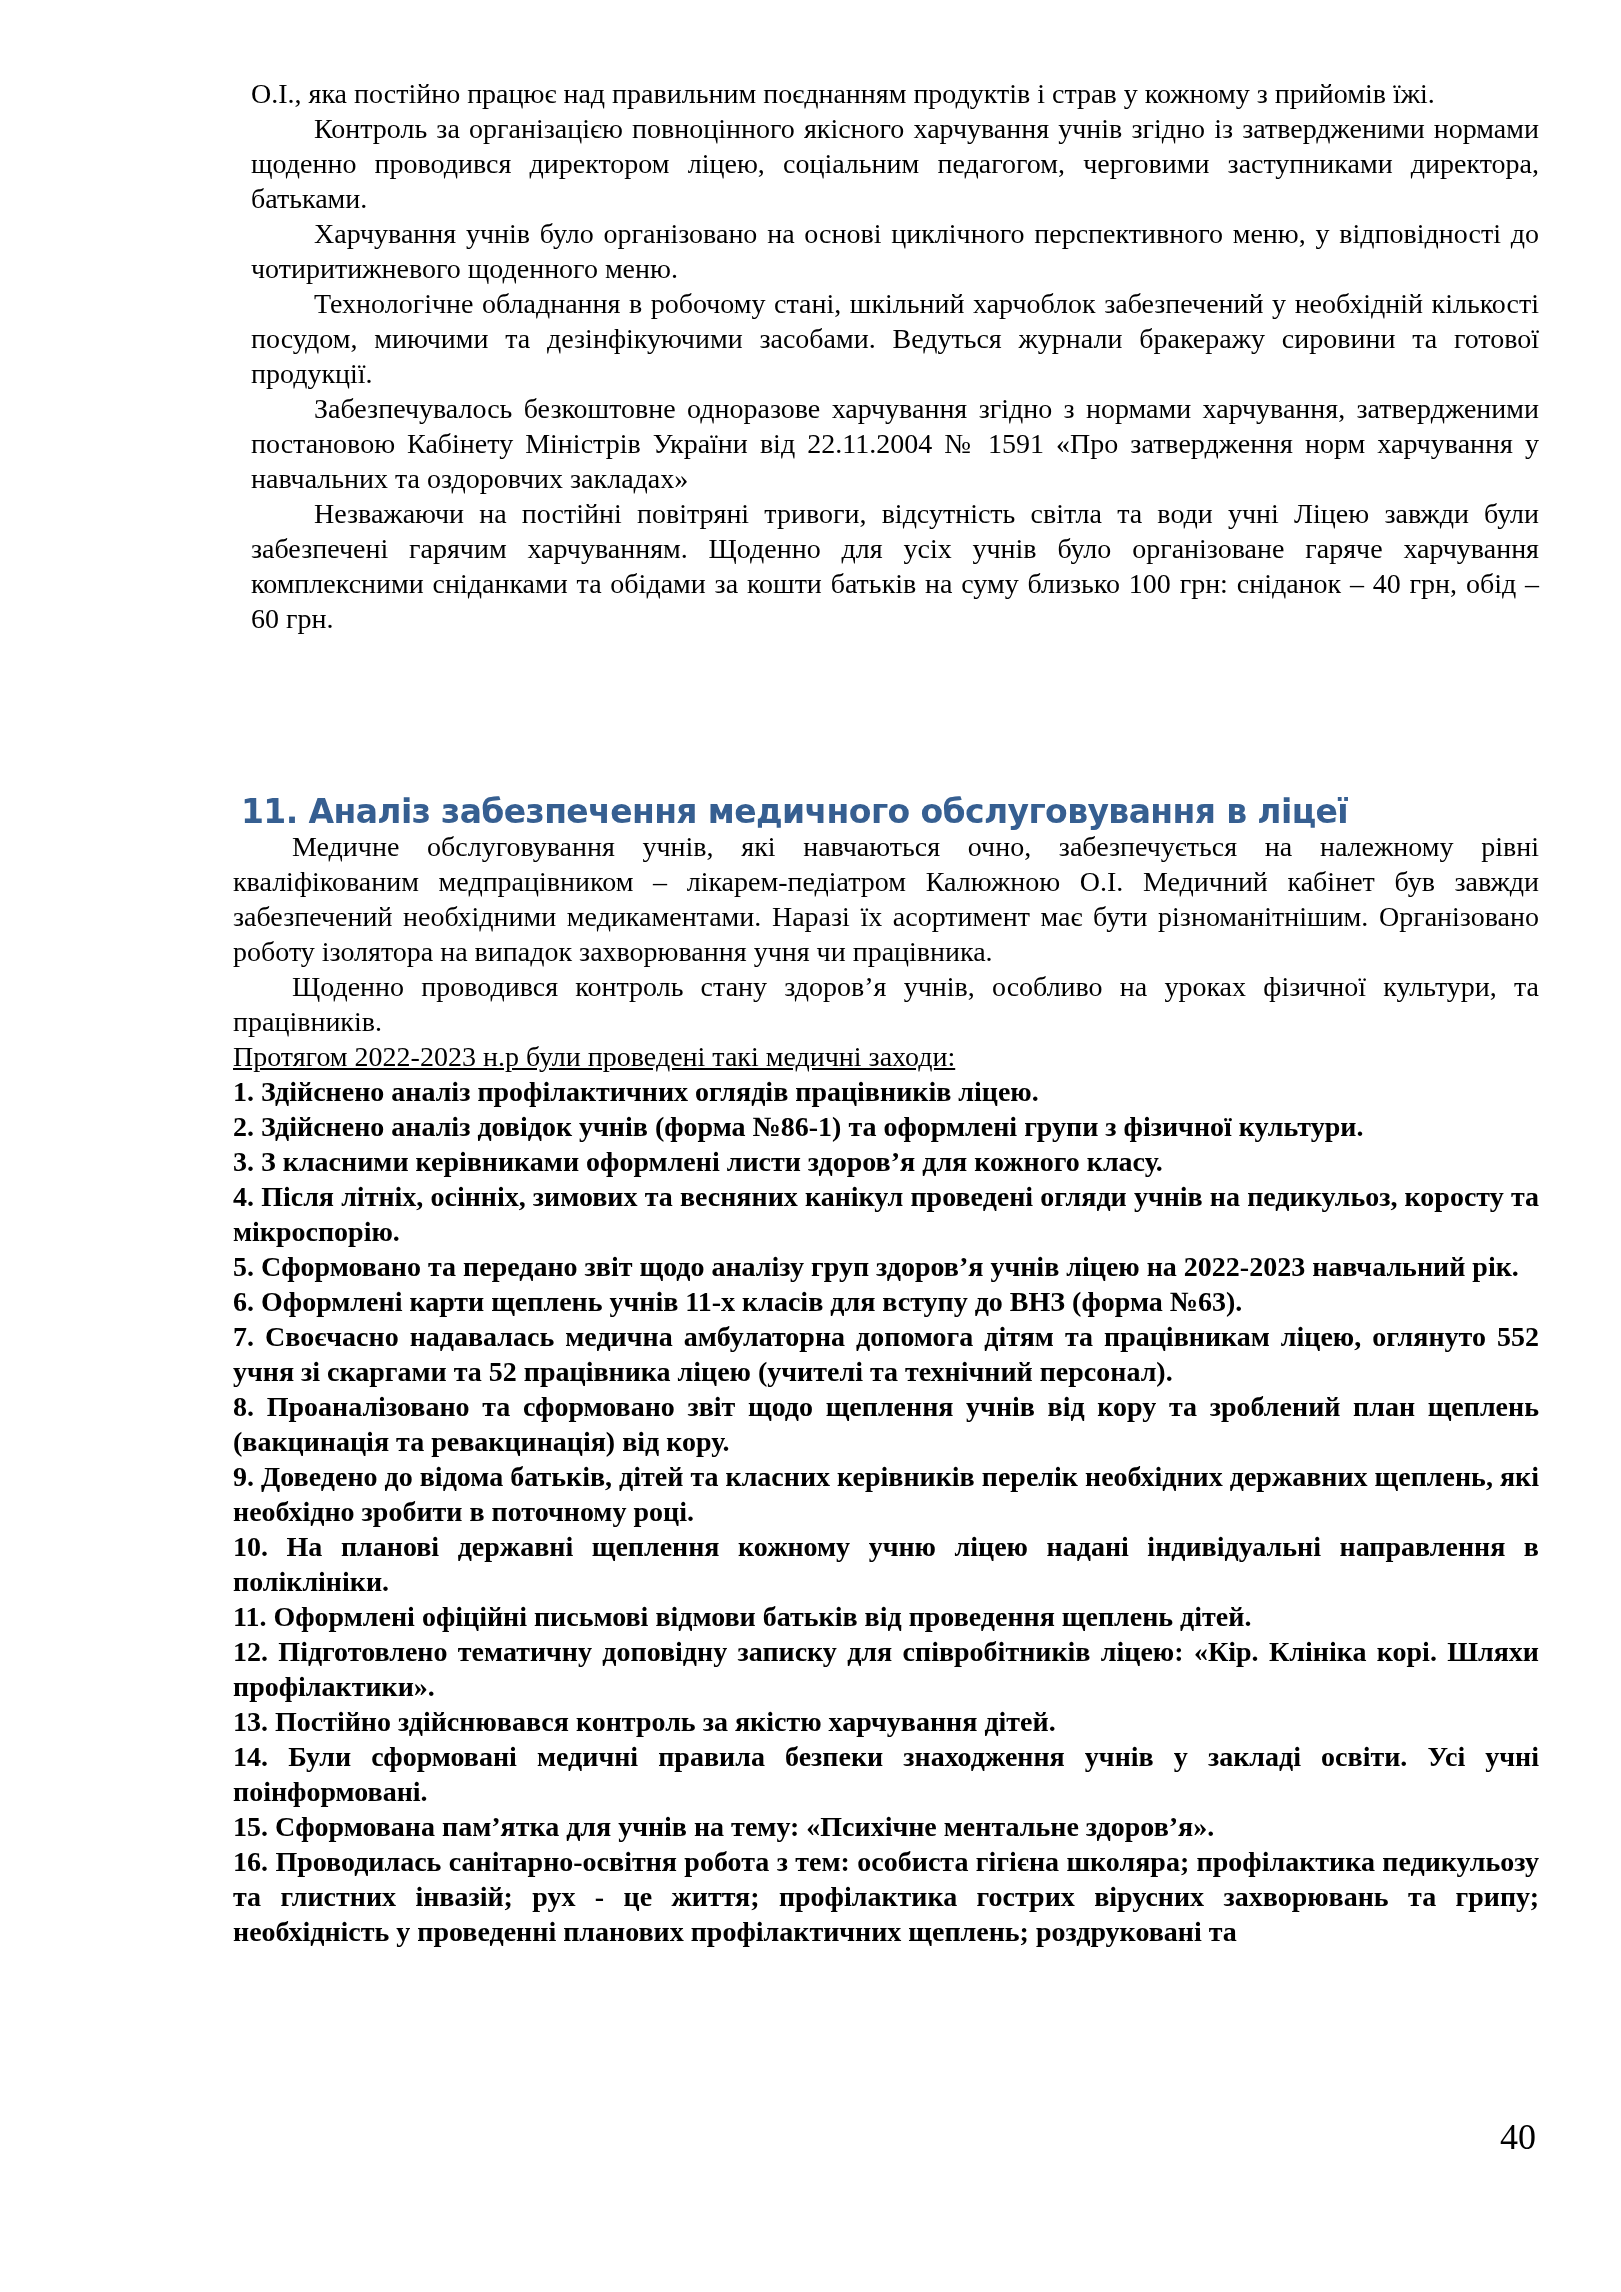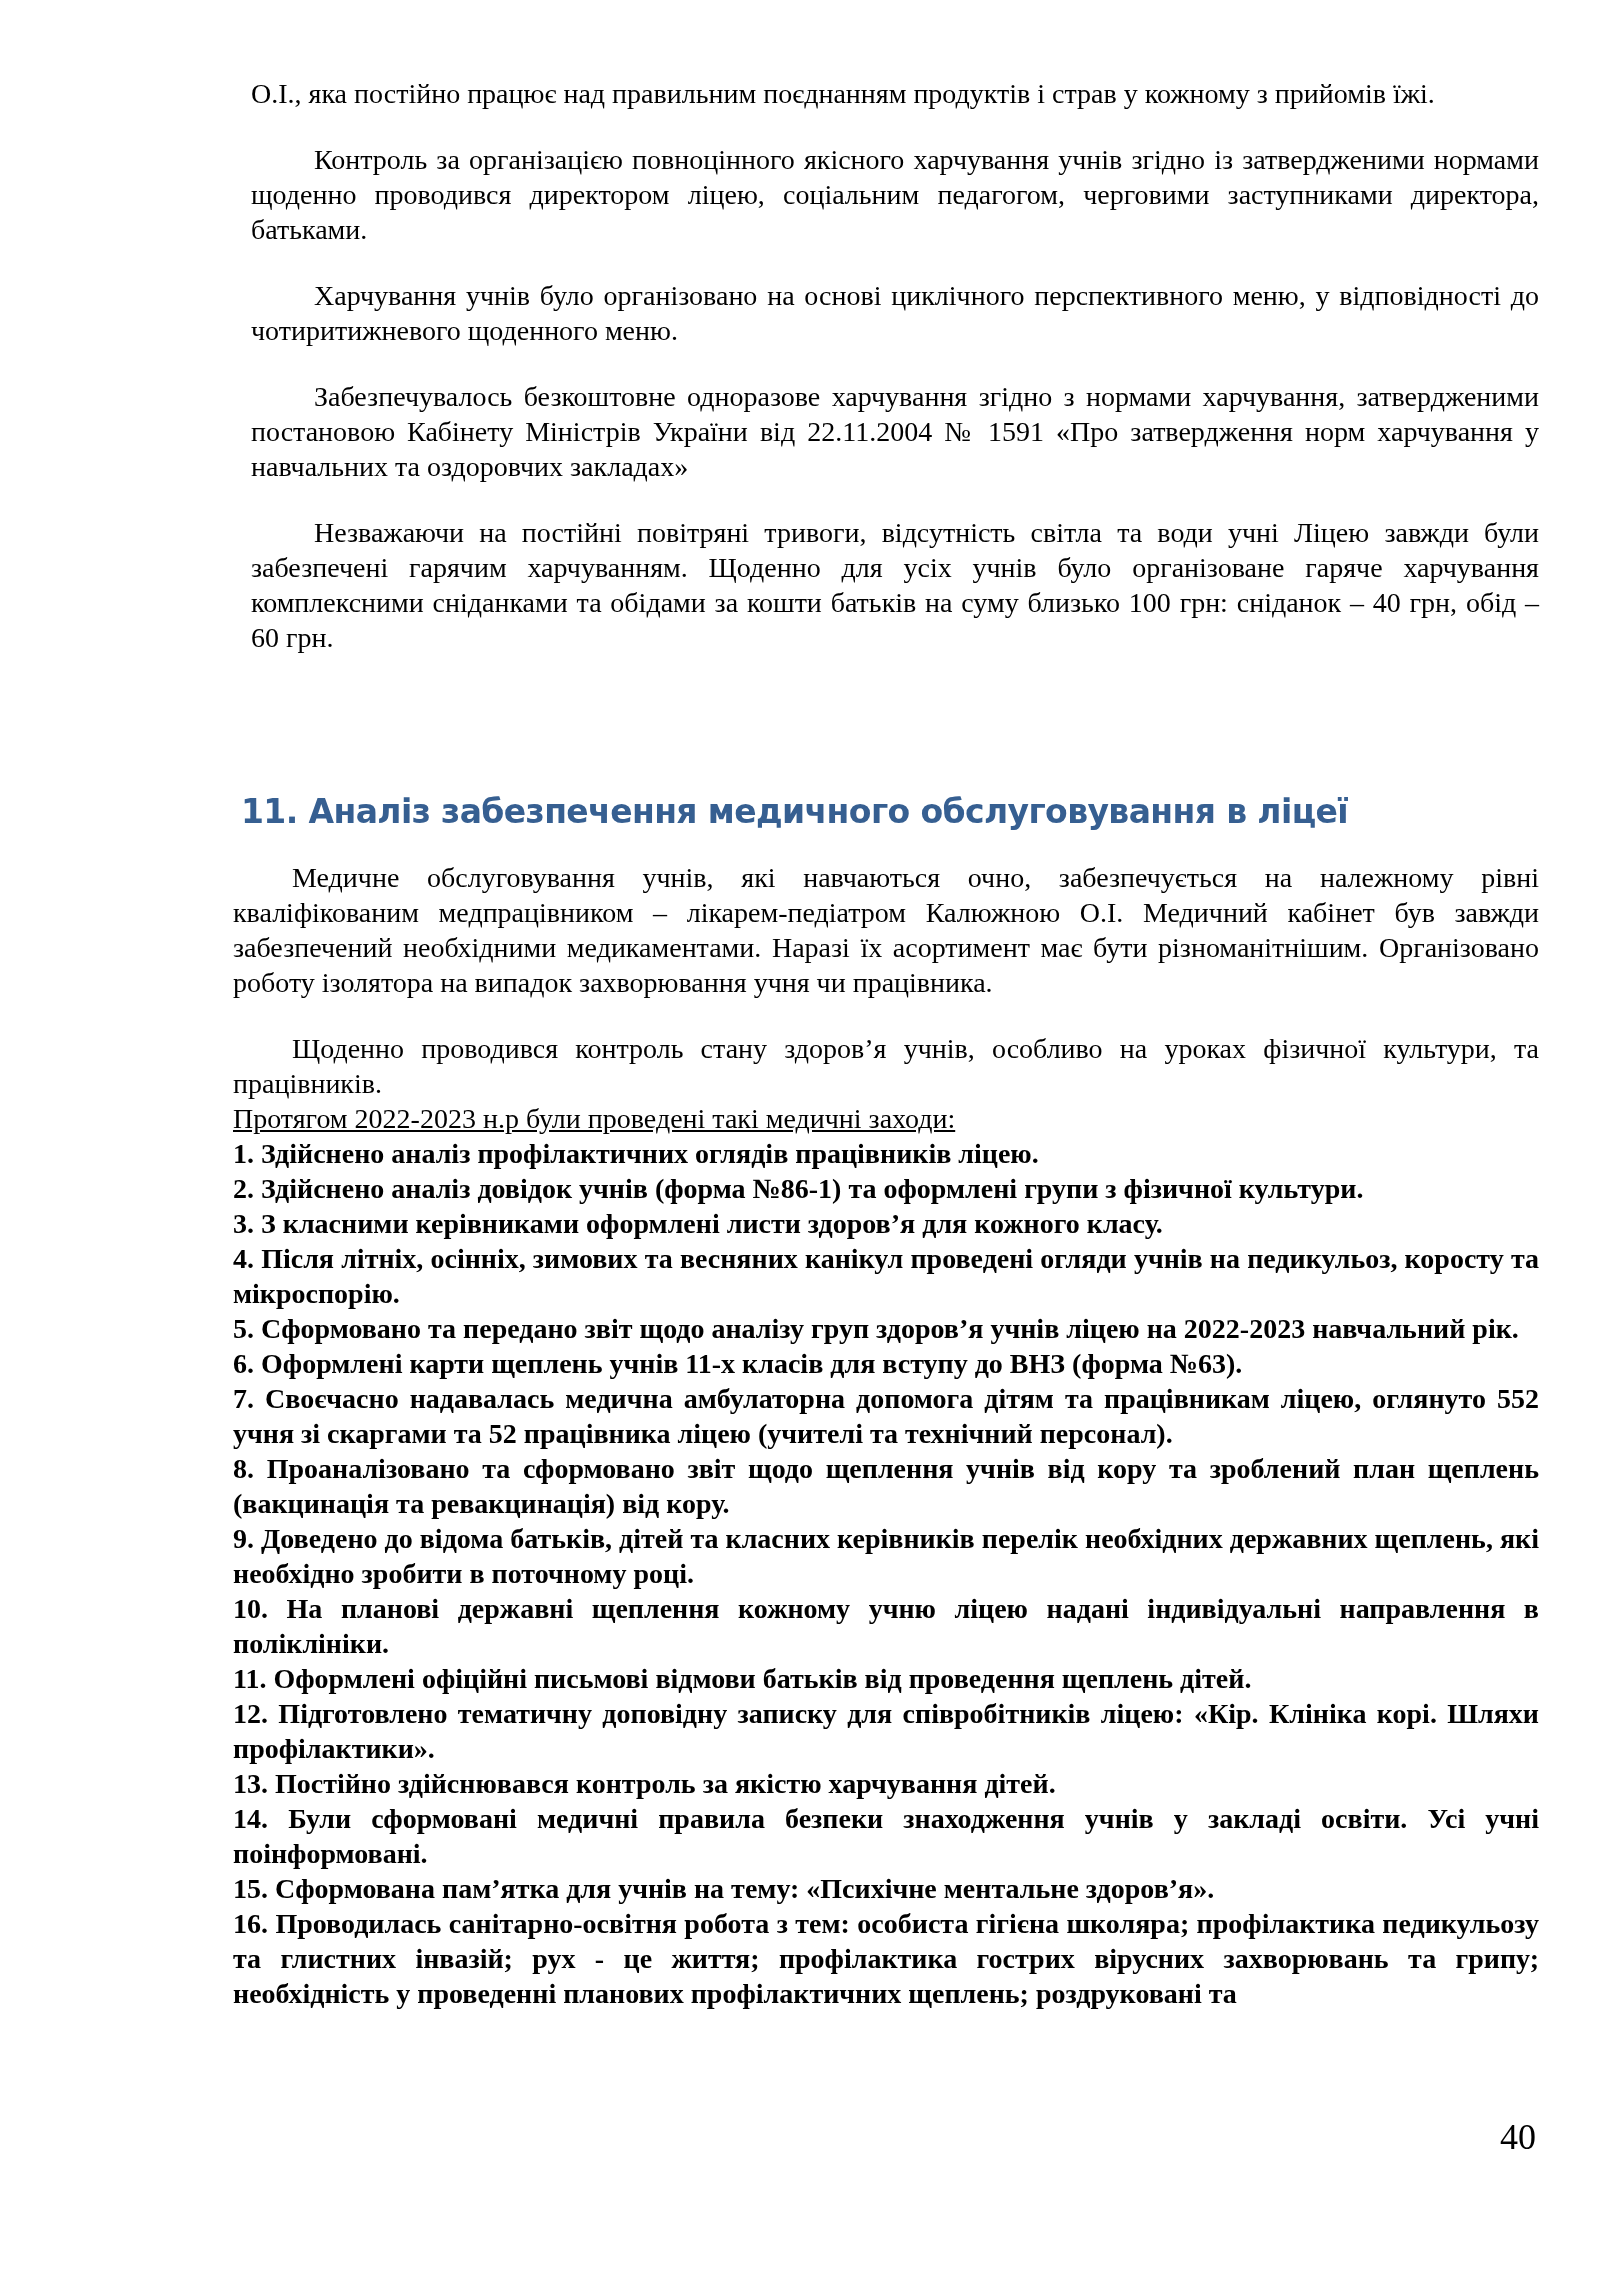--- a/index.html
+++ b/index.html
@@ -25,21 +25,21 @@
       position: absolute;
       left: 251px;
       width: 1288px;
     }
     .p {
       font-size: 28px;
       line-height: 35px;
       text-align: justify;
       margin: 0;
     }
-    .indent { text-indent: 63px; margin-top: 31px; }
+    .indent { text-indent: 63px; }
     .block-top { top: 76px; }
     .section-title {
       position: absolute;
       left: 233px;
       top: 782px;
       width: 1313px;
       margin: 8px;
       font-family: "DejaVu Sans", "Liberation Sans", sans-serif;
       font-weight: bold;
       font-size: 33px;
@@ -71,20 +71,21 @@
   </style>
 </head>
 <body>
 
 <div class="page">
 
   <div class="col block-top">
     <p class="p">О.І., яка  постійно працює над правильним поєднанням продуктів і страв у кожному з прийомів їжі.</p>
     <p class="p indent">Контроль за організацією повноцінного якісного харчування учнів згідно із затвердженими нормами щоденно проводився директором ліцею, соціальним педагогом, черговими заступниками директора, батьками.</p>
     <p class="p indent">Харчування учнів було організовано на основі циклічного перспективного меню, у відповідності до чотиритижневого щоденного меню.</p>
+    <p class="p indent">Технологічне обладнання в робочому стані, шкільний харчоблок  забезпечений у необхідній кількості посудом, миючими та дезінфікуючими засобами. Ведуться журнали бракеражу сировини та готової продукції.</p>
     <p class="p indent">Забезпечувалось безкоштовне одноразове харчування згідно з нормами  харчування, затвердженими постановою Кабінету Міністрів України від 22.11.2004 № 1591 «Про затвердження норм харчування у навчальних та оздоровчих закладах»</p>
     <p class="p indent">Незважаючи на постійні повітряні тривоги, відсутність світла та води учні Ліцею завжди були забезпечені гарячим харчуванням. Щоденно для усіх учнів було організоване гаряче харчування комплексними сніданками та обідами за кошти батьків на суму близько 100 грн: сніданок – 40 грн, обід – 60 грн.</p>
   </div>
 
   <h2 class="section-title">11. Аналіз забезпечення медичного обслуговування в ліцеї</h2>
 
   <div class="col block-med">
     <p class="p indent">Медичне обслуговування учнів, які навчаються очно, забезпечується на належному рівні кваліфікованим медпрацівником – лікарем-педіатром Калюжною О.І. Медичний кабінет був завжди забезпечений необхідними медикаментами. Наразі їх асортимент має бути різноманітнішим.  Організовано роботу ізолятора на випадок захворювання учня чи працівника.</p>
     <p class="p indent">Щоденно проводився контроль  стану здоров’я учнів, особливо на уроках фізичної культури, та працівників.</p>
     <p class="p underline">Протягом 2022-2023 н.р були проведені такі медичні заходи:</p>

